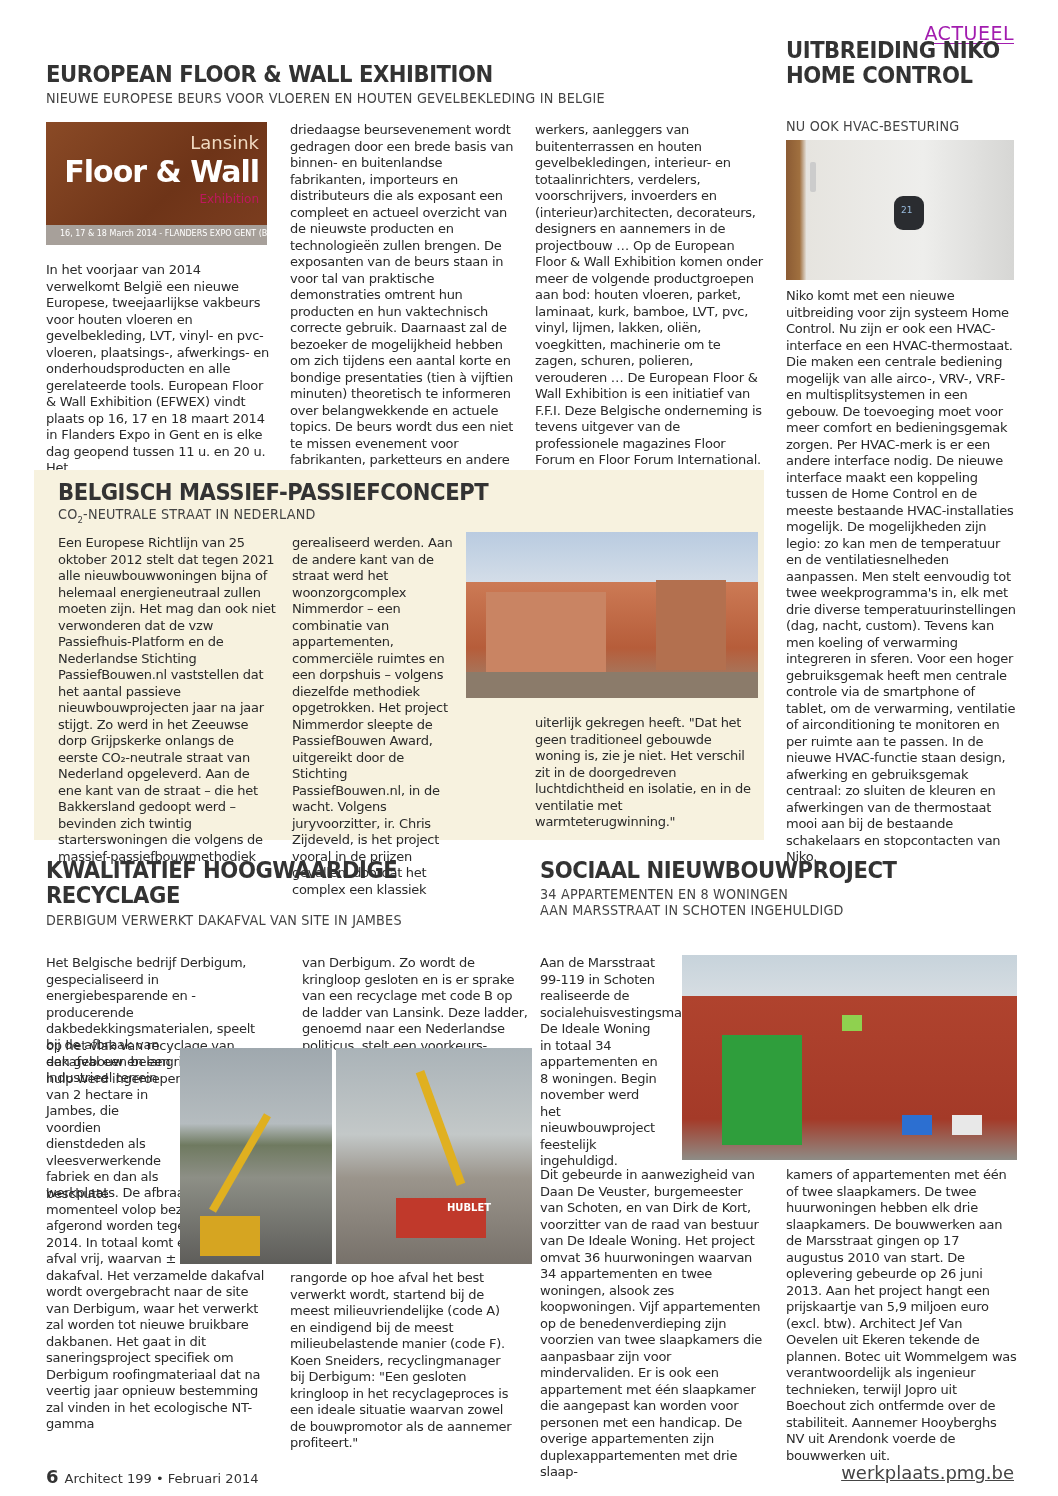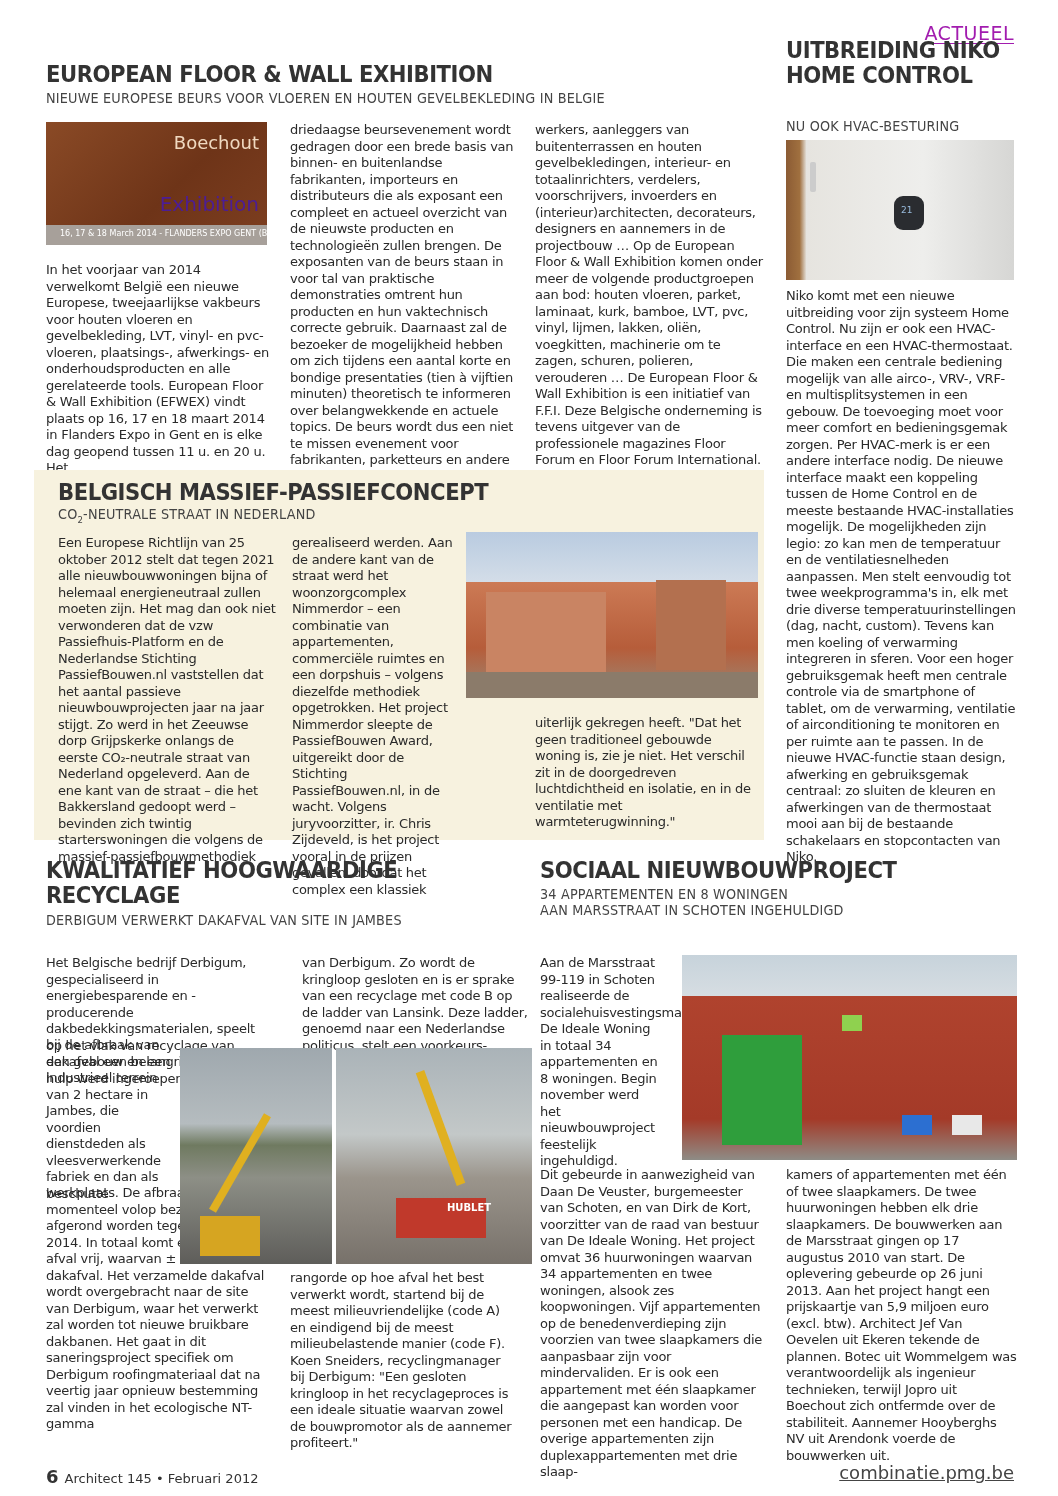--- a/index.html
+++ b/index.html
@@ -19,22 +19,23 @@
 </head>
 <body>
 
 <div class="abs section-tag">ACTUEEL</div>
 
 <div class="abs h1" style="left:46px;top:62px;width:520px;">EUROPEAN FLOOR &amp; WALL EXHIBITION</div>
 <div class="abs sub" style="left:46px;top:90px;width:700px;">NIEUWE EUROPESE BEURS VOOR VLOEREN EN HOUTEN GEVELBEKLEDING IN BELGIE</div>
 
 <div class="abs img" style="left:46px;top:122px;width:221px;height:126px;background:#fff;">
   <div style="position:absolute;left:0;top:0;width:221px;height:103px;background:linear-gradient(135deg,#8a4a26,#6e3418 60%,#7b3d1f);"></div>
-  <div style="position:absolute;right:8px;top:10px;color:#f0d9c0;font-size:18px;">Boechout</div>
-  <div style="position:absolute;right:8px;top:70px;color:#4c1d95;font-size:20px;">Exhibition</div>
+  <div style="position:absolute;right:8px;top:10px;color:#f0d9c0;font-size:18px;">Lansink</div>
+  <div style="position:absolute;right:8px;top:32px;color:#fff;font-size:30px;font-weight:bold;letter-spacing:-1px;">Floor &amp; Wall</div>
+  <div style="position:absolute;right:8px;top:70px;color:#be185d;font-size:12px;">Exhibition</div>
   <div style="position:absolute;left:0;top:103px;width:221px;height:20px;background:#a7a09a;"></div>
   <div style="position:absolute;left:14px;top:107px;color:#fff;font-size:8px;white-space:nowrap;">16, 17 &amp; 18 March 2014 - FLANDERS EXPO GENT (B)</div>
 </div>
 
 <div class="abs col" style="left:46px;top:262px;width:228px;">In het voorjaar van 2014 verwelkomt België een nieuwe Europese, tweejaarlijkse vakbeurs voor houten vloeren en gevelbekleding, LVT, vinyl- en pvc-vloeren, plaatsings-, afwerkings- en onderhoudsproducten en alle gerelateerde tools. European Floor &amp; Wall Exhibition (EFWEX) vindt plaats op 16, 17 en 18 maart 2014 in Flanders Expo in Gent en is elke dag geopend tussen 11 u. en 20 u. Het</div>
 <div class="abs col" style="left:290px;top:122px;width:226px;">driedaagse beursevenement wordt gedragen door een brede basis van binnen- en buitenlandse fabrikanten, importeurs en distributeurs die als exposant een compleet en actueel overzicht van de nieuwste producten en technologieën zullen brengen. De exposanten van de beurs staan in voor tal van praktische demonstraties omtrent hun producten en hun vaktechnisch correcte gebruik. Daarnaast zal de bezoeker de mogelijkheid hebben om zich tijdens een aantal korte en bondige presentaties (tien à vijftien minuten) theoretisch te informeren over belangwekkende en actuele topics. De beurs wordt dus een niet te missen evenement voor fabrikanten, parketteurs en andere vloerplaatsers, schrijn-</div>
 <div class="abs col" style="left:535px;top:122px;width:228px;">werkers, aanleggers van buitenterrassen en houten gevelbekledingen, interieur- en totaalinrichters, verdelers, voorschrijvers, invoerders en (interieur)architecten, decorateurs, designers en aannemers in de projectbouw … Op de European Floor &amp; Wall Exhibition komen onder meer de volgende productgroepen aan bod: houten vloeren, parket, laminaat, kurk, bamboe, LVT, pvc, vinyl, lijmen, lakken, oliën, voegkitten, machinerie om te zagen, schuren, polieren, verouderen … De European Floor &amp; Wall Exhibition is een initiatief van F.F.I. Deze Belgische onderneming is tevens uitgever van de professionele magazines Floor Forum en Floor Forum International.</div>
 
 <div class="abs h1" style="left:786px;top:38px;width:260px;">
   <div>UITBREIDING NIKO</div>
@@ -102,15 +103,15 @@
   <div style="position:absolute;left:40px;top:80px;width:80px;height:110px;background:#2f9e3c;"></div>
   <div style="position:absolute;left:160px;top:60px;width:20px;height:16px;background:#8fd14f;"></div>
   <div style="position:absolute;left:220px;top:160px;width:30px;height:20px;background:#2c6fd1;"></div>
   <div style="position:absolute;left:270px;top:160px;width:30px;height:20px;background:#e8e8e8;"></div>
 </div>
 
 <div class="abs col" style="left:540px;top:1167px;width:226px;">Dit gebeurde in aanwezigheid van Daan De Veuster, burgemeester van Schoten, en van Dirk de Kort, voorzitter van de raad van bestuur van De Ideale Woning. Het project omvat 36 huurwoningen waarvan 34 appartementen en twee woningen, alsook zes koopwoningen. Vijf appartementen op de benedenverdieping zijn voorzien van twee slaapkamers die aanpasbaar zijn voor mindervaliden. Er is ook een appartement met één slaapkamer die aangepast kan worden voor personen met een handicap. De overige appartementen zijn duplexappartementen met drie slaap-</div>
 <div class="abs col" style="left:786px;top:1167px;width:232px;">kamers of appartementen met één of twee slaapkamers. De twee huurwoningen hebben elk drie slaapkamers. De bouwwerken aan de Marsstraat gingen op 17 augustus 2010 van start. De oplevering gebeurde op 26 juni 2013. Aan het project hangt een prijskaartje van 5,9 miljoen euro (excl. btw). Architect Jef Van Oevelen uit Ekeren tekende de plannen. Botec uit Wommelgem was verantwoordelijk als ingenieur technieken, terwijl Jopro uit Boechout zich ontfermde over de stabiliteit. Aannemer Hooyberghs NV uit Arendonk voerde de bouwwerken uit.</div>
 
 <div class="abs footer-left">
-  <span class="pn">6</span><span>Architect 145 • Februari 2012</span>
+  <span class="pn">6</span><span>Architect 199 • Februari 2014</span>
 </div>
-<a class="abs footer-right">combinatie.pmg.be</a>
+<a class="abs footer-right">werkplaats.pmg.be</a>
 
 </body></html>

